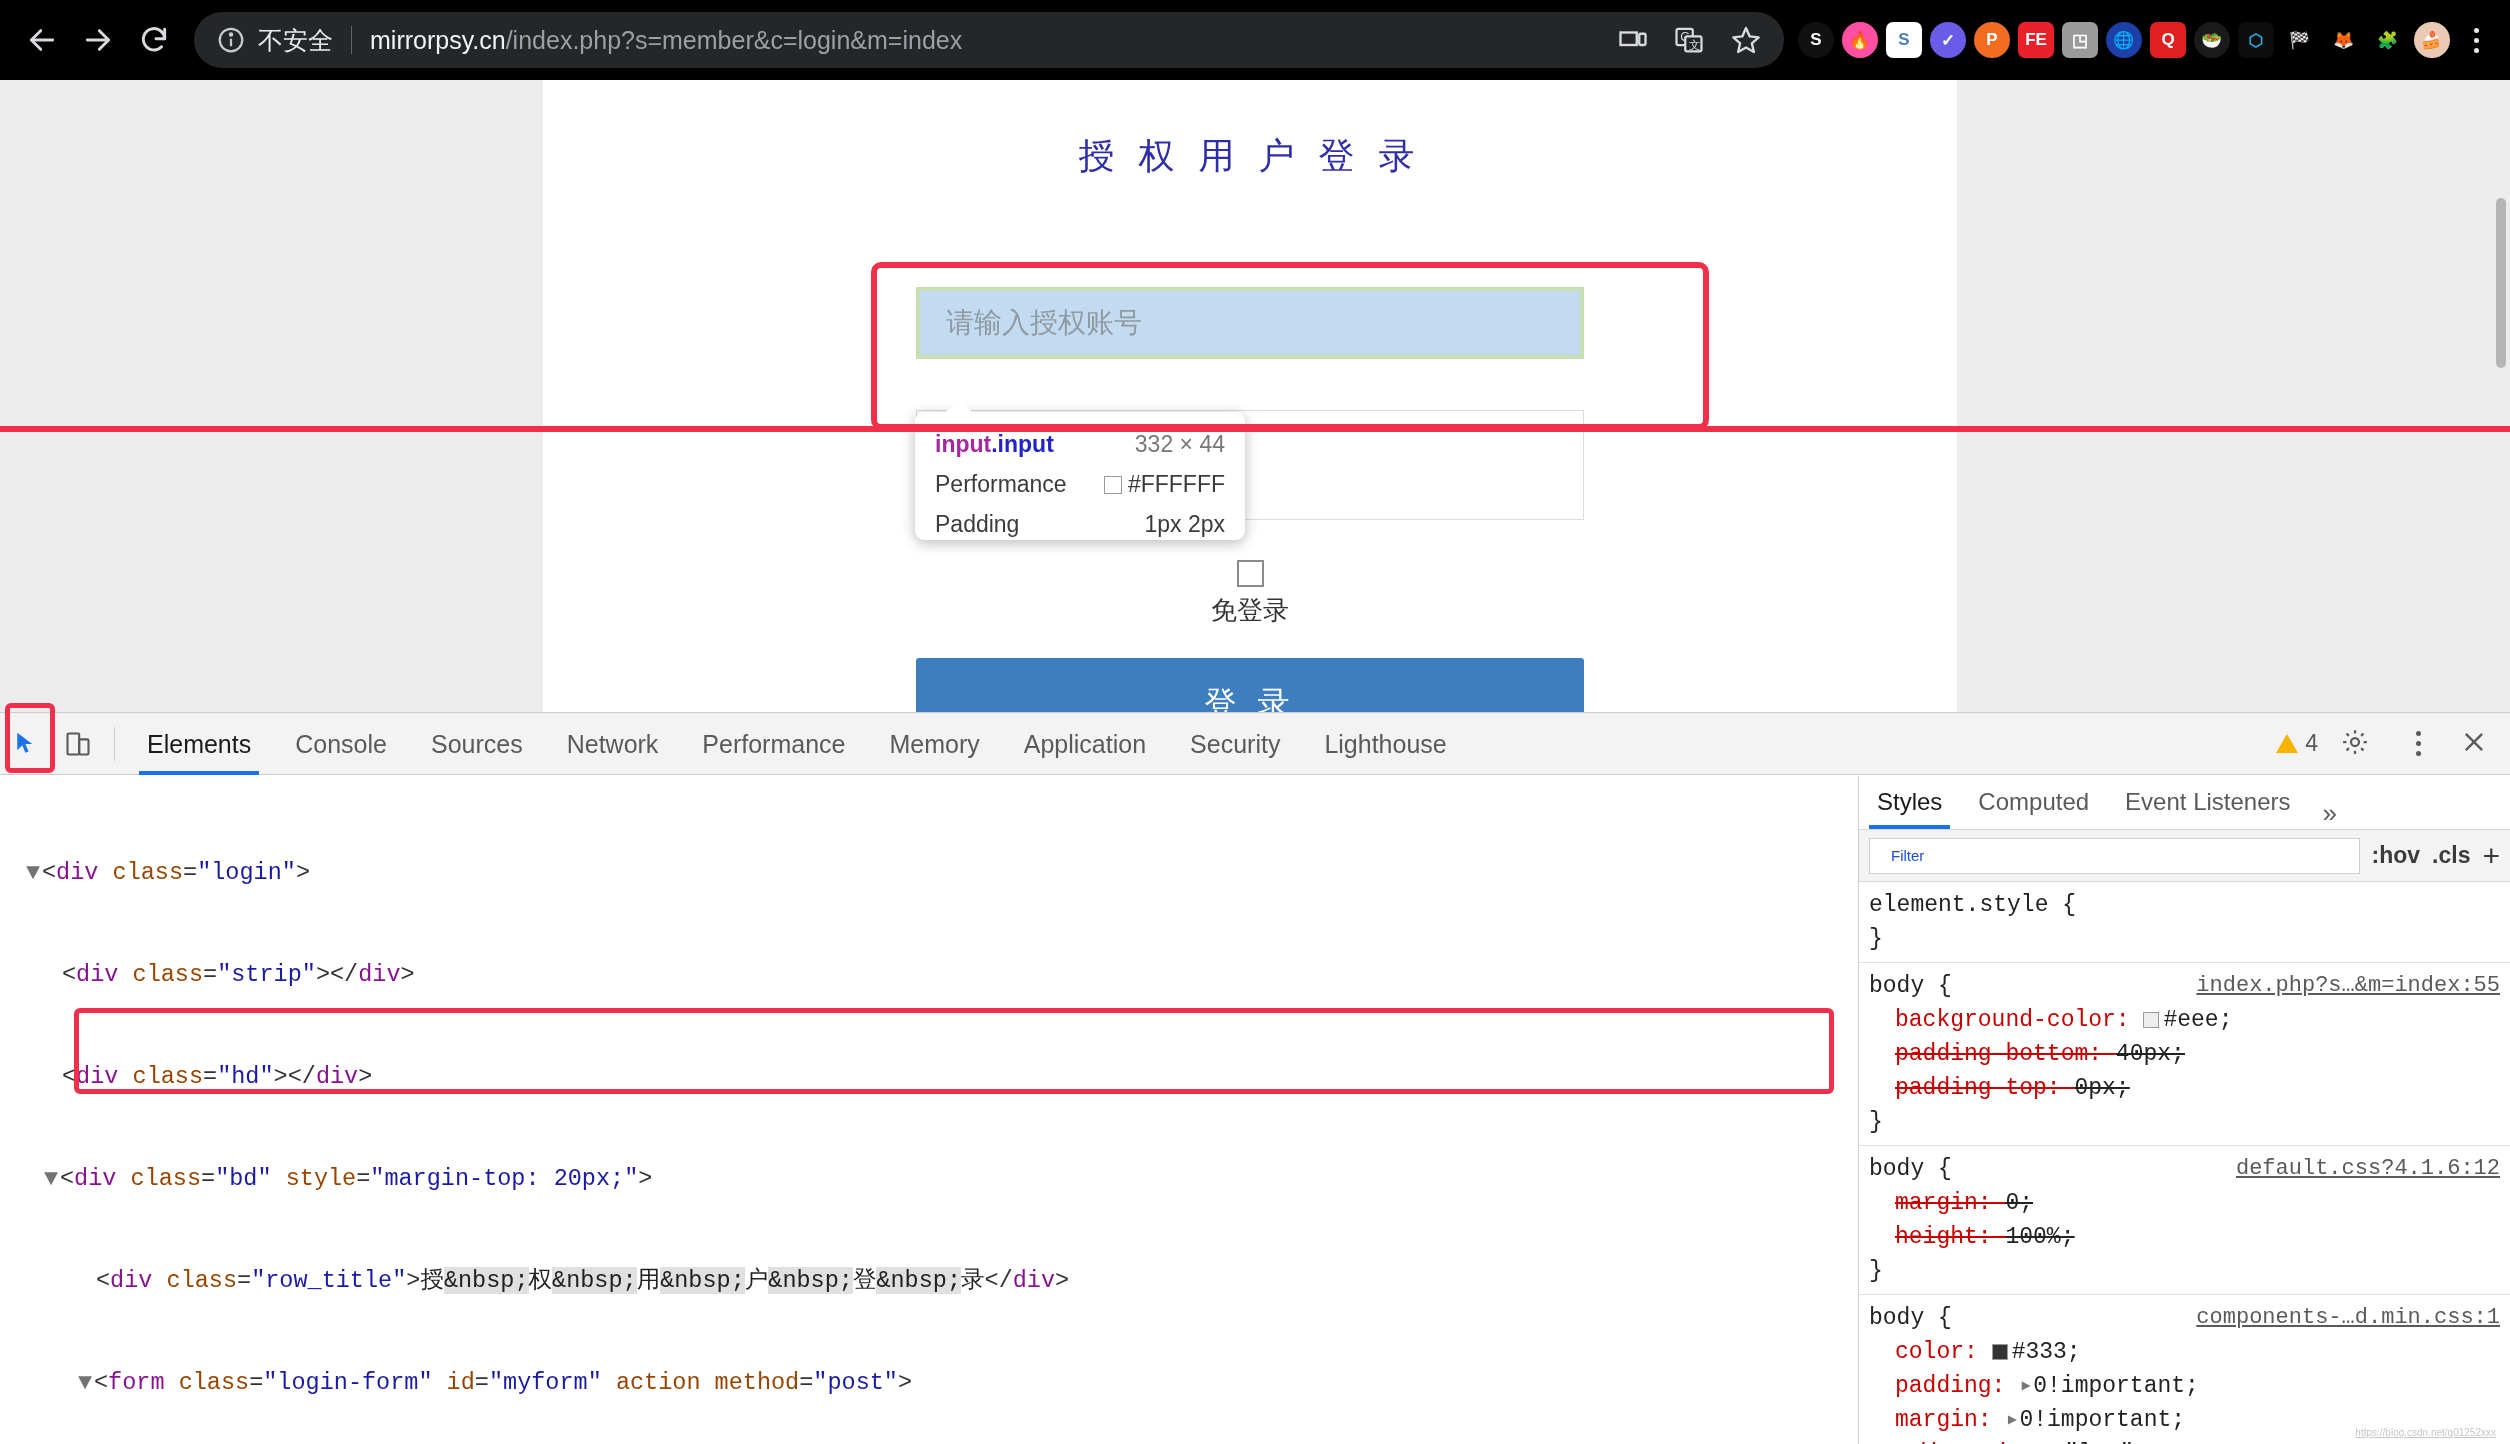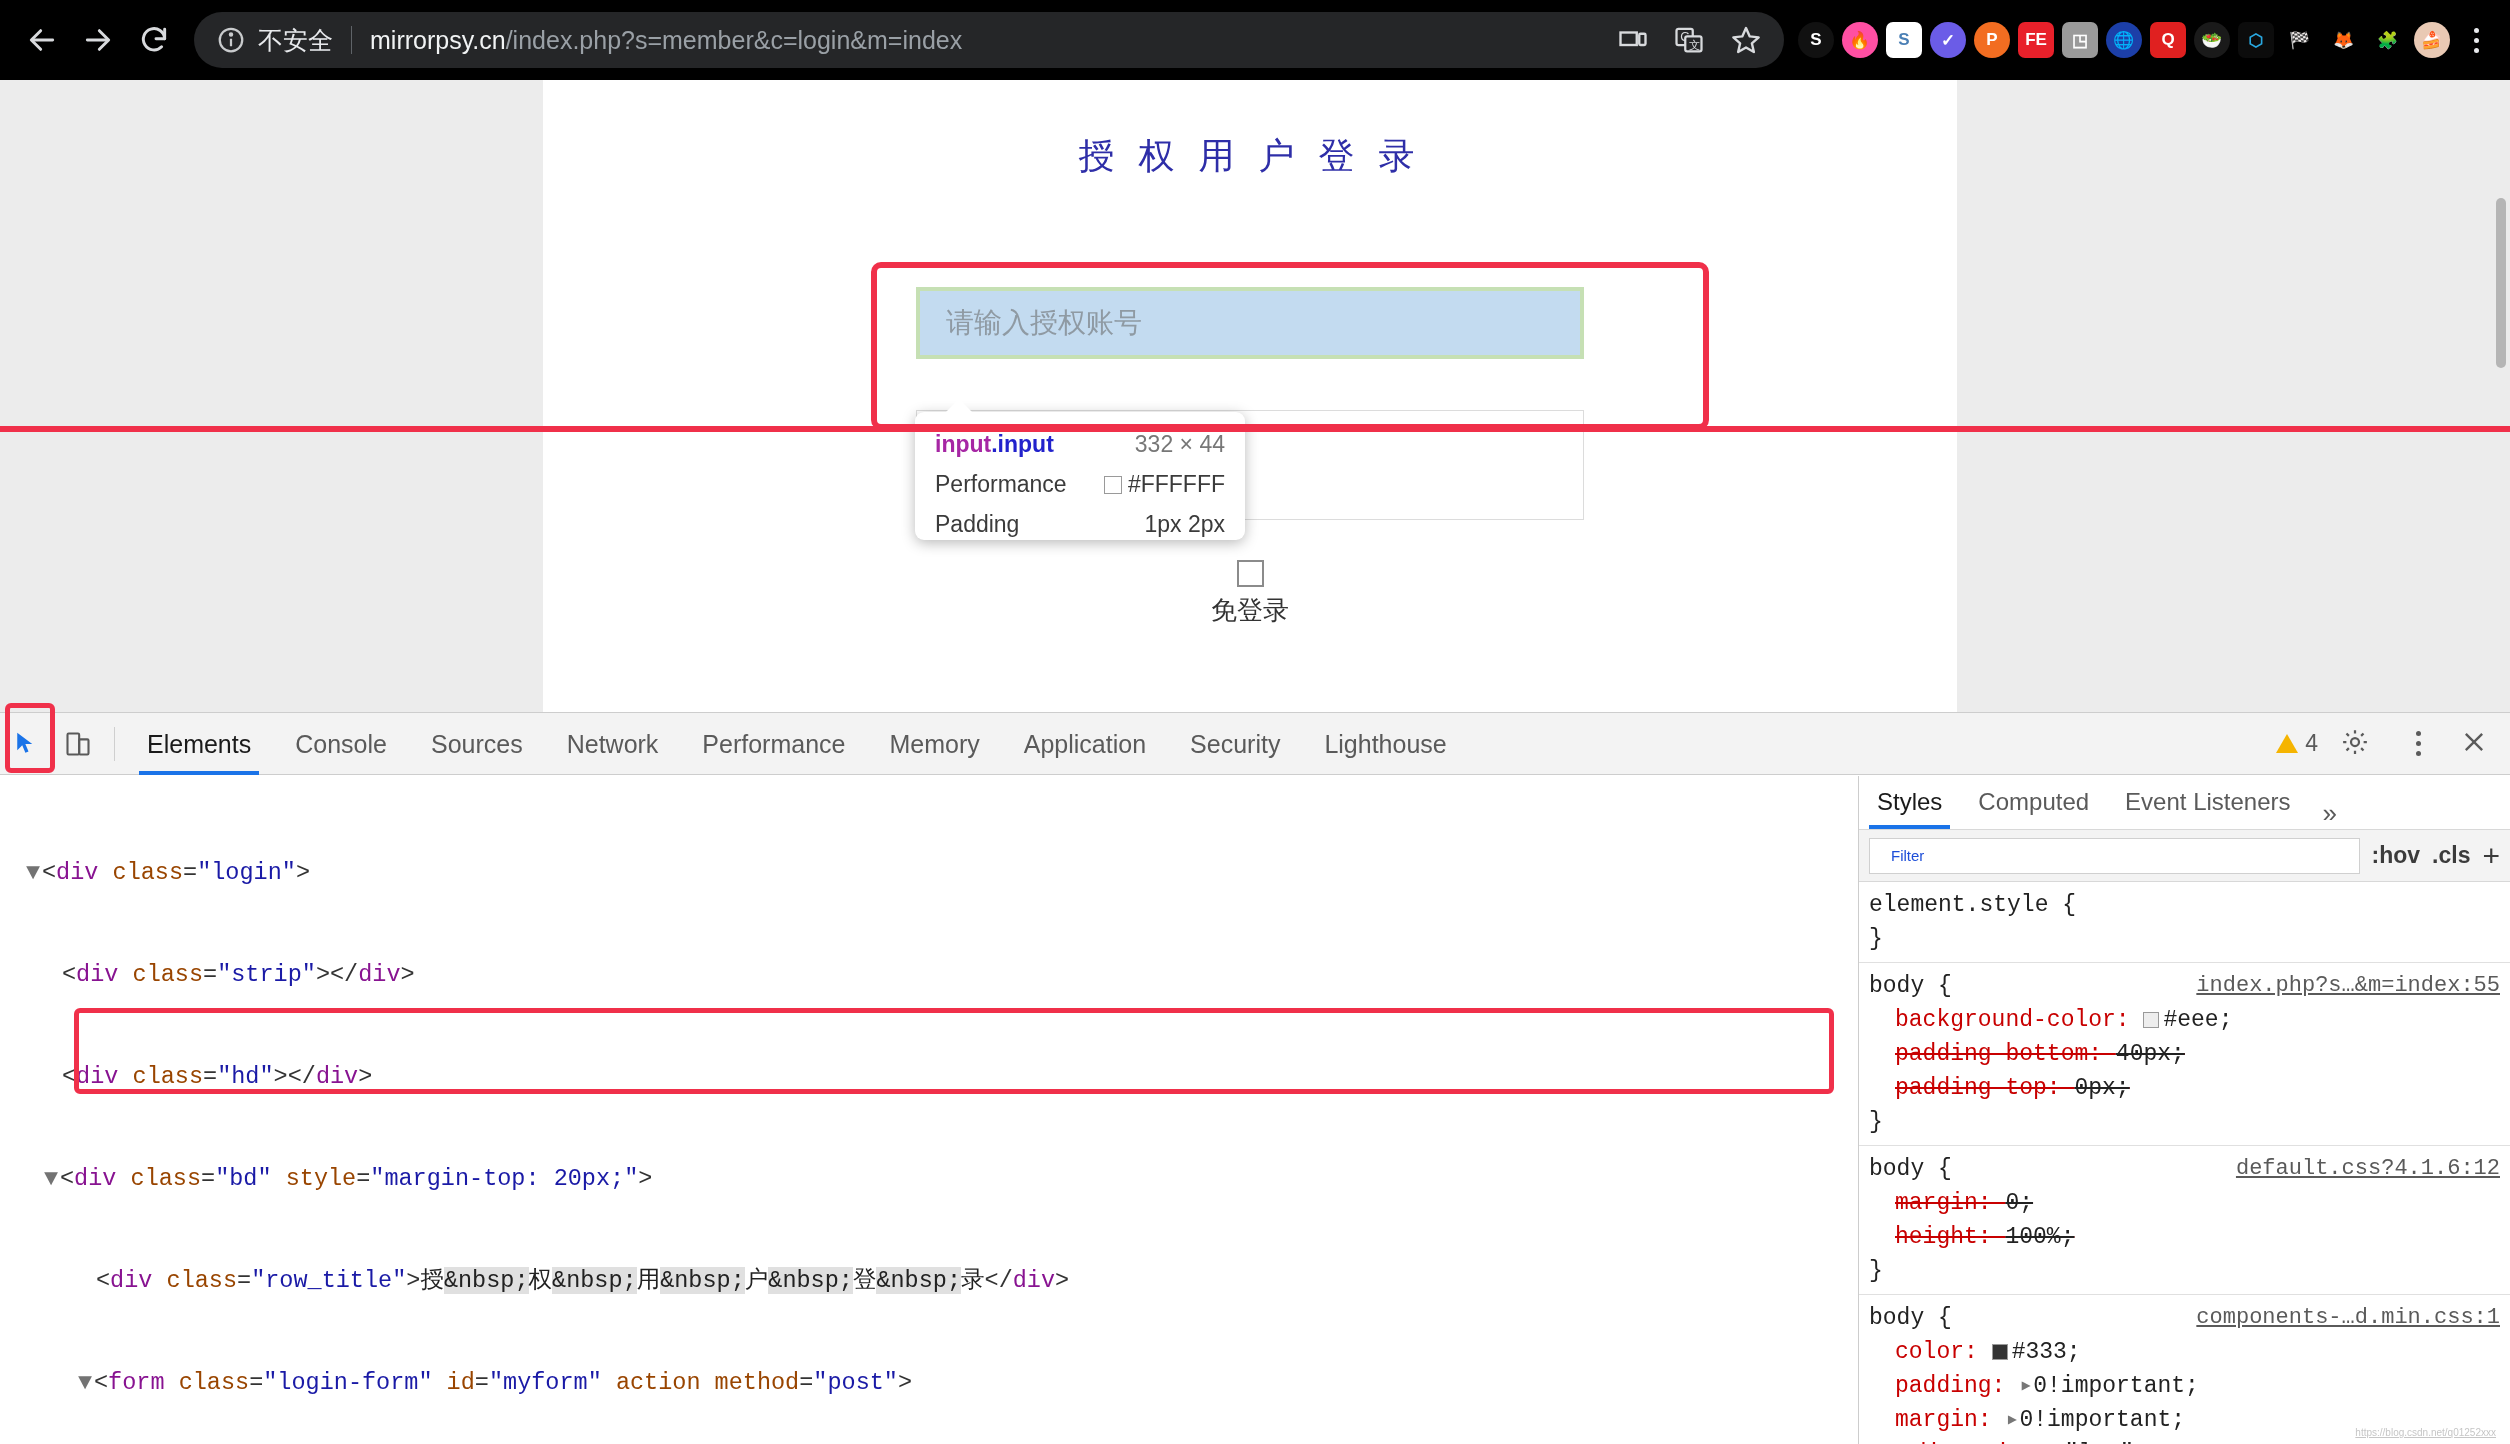--- a/index.html
+++ b/index.html
@@ -389,20 +389,21 @@
     <span class="ph">请输入授权账号</span>
   </div>
 
   <div class="pw-wrap"></div>
 
   <div class="chk-row">
     <span class="chk-box"></span>
     <span class="chk-label">免登录</span>
   </div>
 
+  <div class="login-btn">登 录</div>
 
   <div class="insp-tooltip">
     <span class="tt-caret"></span>
     <div class="trow">
       <span class="insp-tag"><span class="t1">input</span><span class="t2">.input</span></span>
       <span class="insp-dim">332 × 44</span>
     </div>
     <div class="trow">
       <span>Performance</span>
       <span><span class="swatch"></span><span>#FFFFFF</span></span>

